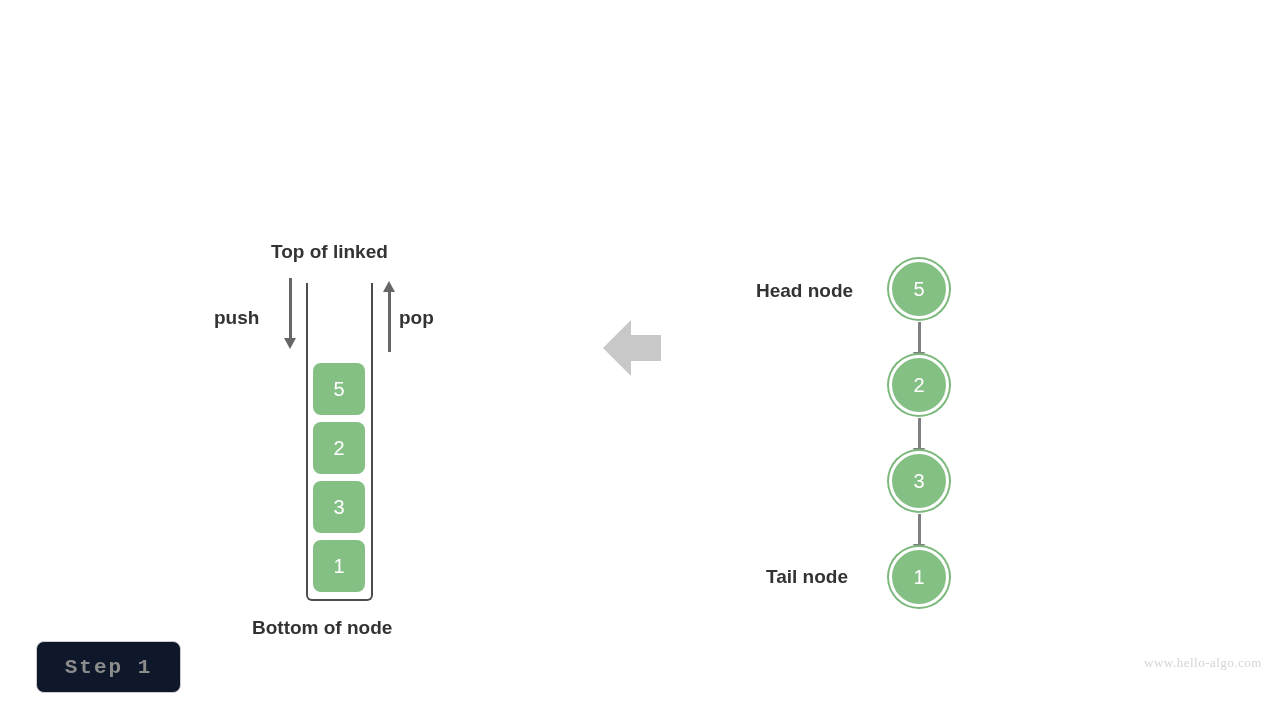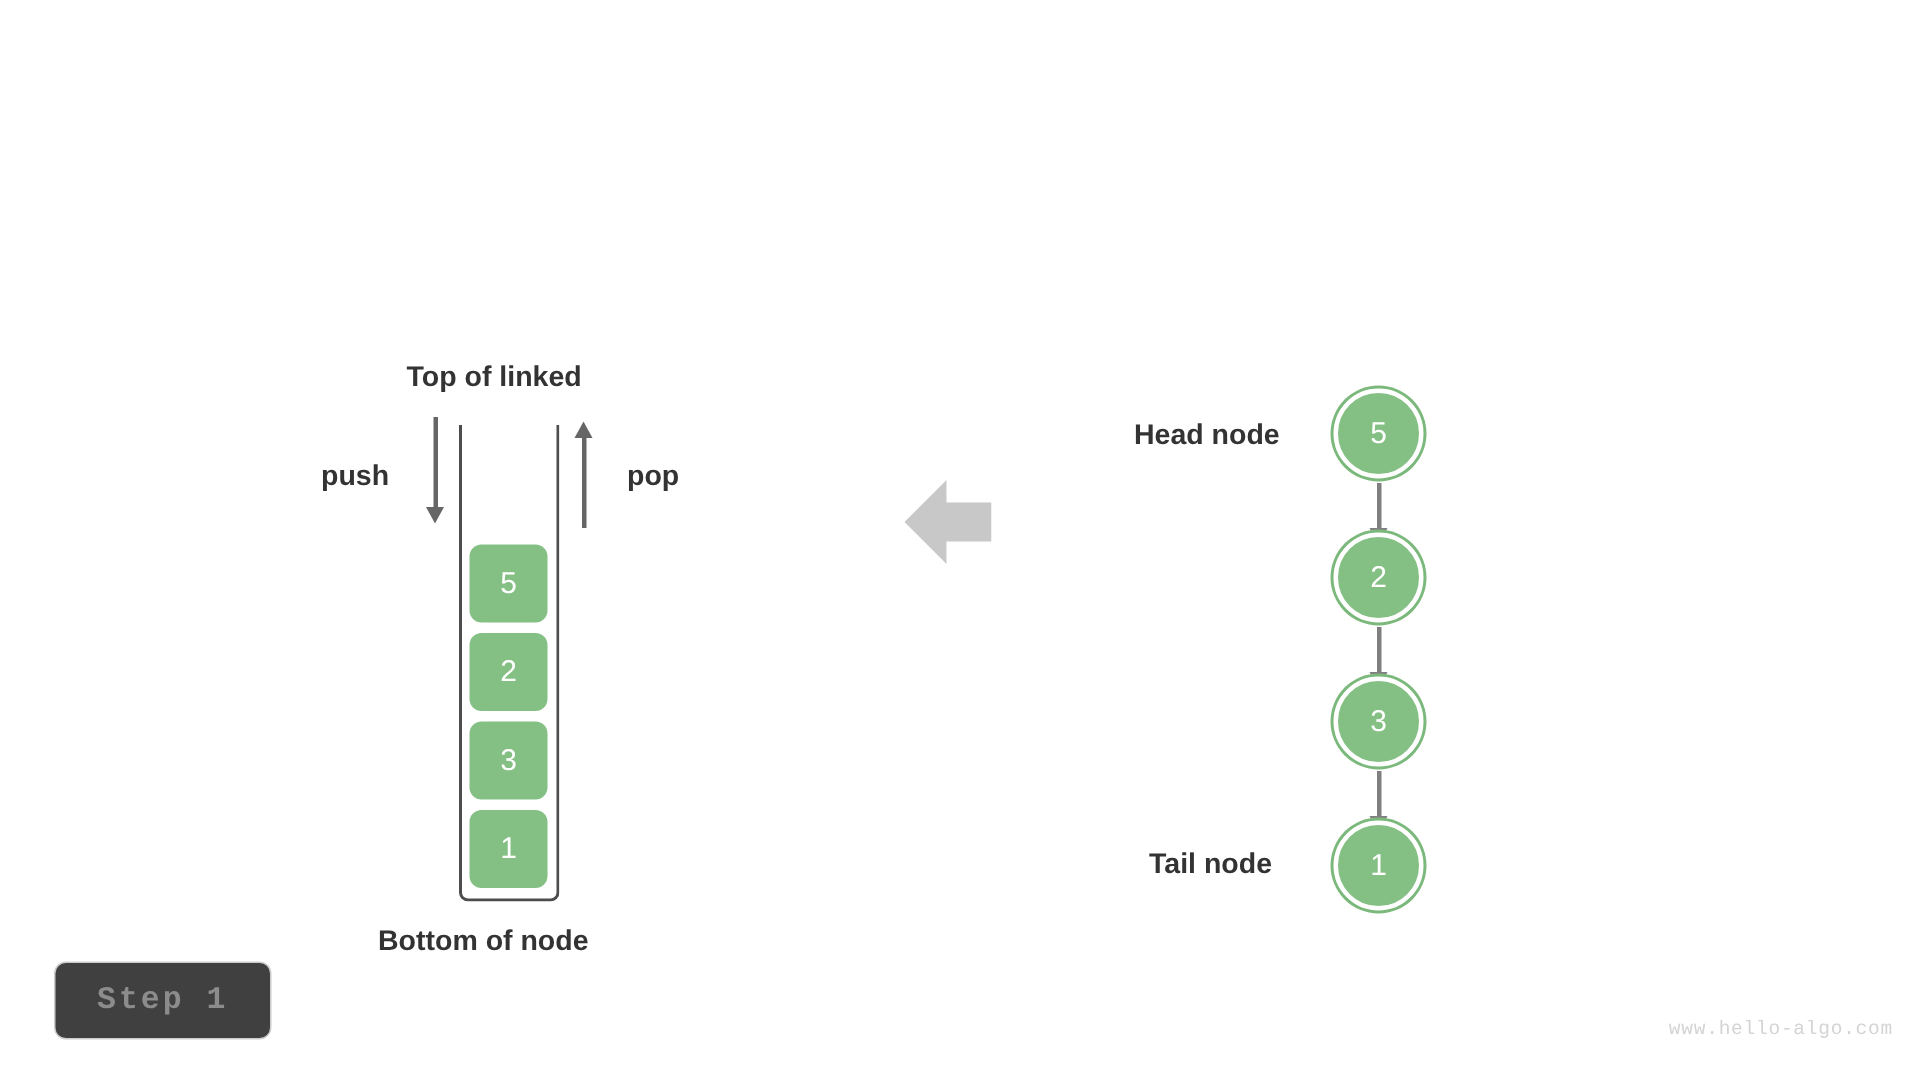--- a/index.html
+++ b/index.html
@@ -129,55 +129,55 @@
 
   
   #step-badge {
     position: absolute;
     left: 36px;
     top: 641px;
     width: 145px;
     height: 52px;
     border: 1.5px solid #cccccc;
     border-radius: 8px;
-    background: #404040;
+    background: #0f172a;
     display: flex;
     align-items: center;
     justify-content: center;
     font-family: "Liberation Mono", monospace;
     font-size: 21px;
     font-weight: bold;
     letter-spacing: 2px;
     color: #8c8c8c;
   }
 
   
   #watermark {
     position: absolute;
     right: 18px;
-    top: 678px;
-    font-family: Liberation Mono, monospace;
+    top: 655px;
+    font-family: Liberation Serif, serif;
     font-size: 13px;
     color: #d4d4d4;
     letter-spacing: 0.5px;
     white-space: nowrap;
   }
 </style>
 </head>
 <body>
 
 <div id="stage">
 
   <div class="lbl-bold" style="left:271px; top:241px;">Top of linked</div>
 
   <div class="lbl-bold" style="left:214px; top:307px;text-align:right;">push</div>
   <div class="vline" style="left:289px; top:278px; height:63px;"></div>
   <div class="arrowhead-down" style="left:284px; top:338px;"></div>
 
-  <div class="lbl-bold" style="left:418px; top:307px;">pop</div>
+  <div class="lbl-bold" style="left:399px; top:307px;">pop</div>
   <div class="vline" style="left:388px; top:289px; height:63px;"></div>
   <div class="arrowhead-up" style="left:383px; top:281px;"></div>
 
   <div id="stack-container"></div>
 
   <div class="stack-box" style="top:363px;">5</div>
   <div class="stack-box" style="top:422px;">2</div>
   <div class="stack-box" style="top:481px;">3</div>
   <div class="stack-box" style="top:540px;">1</div>
 

